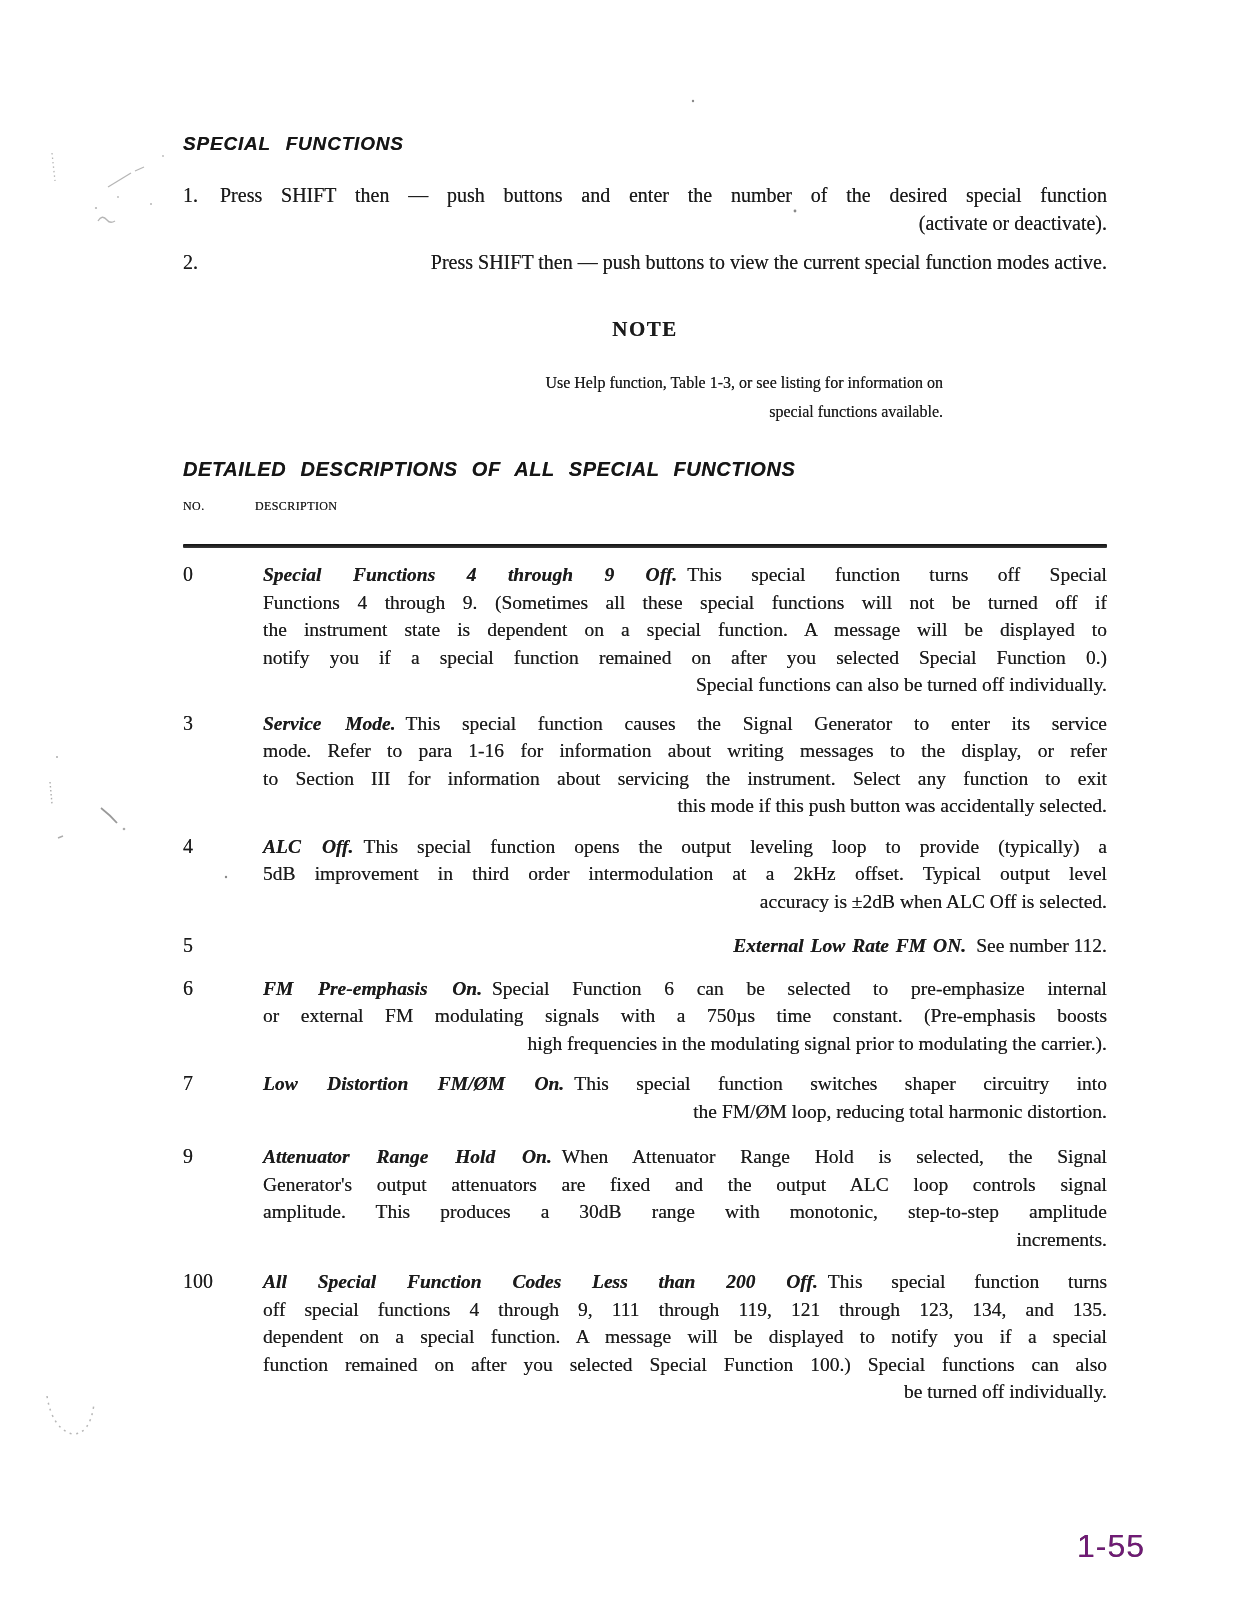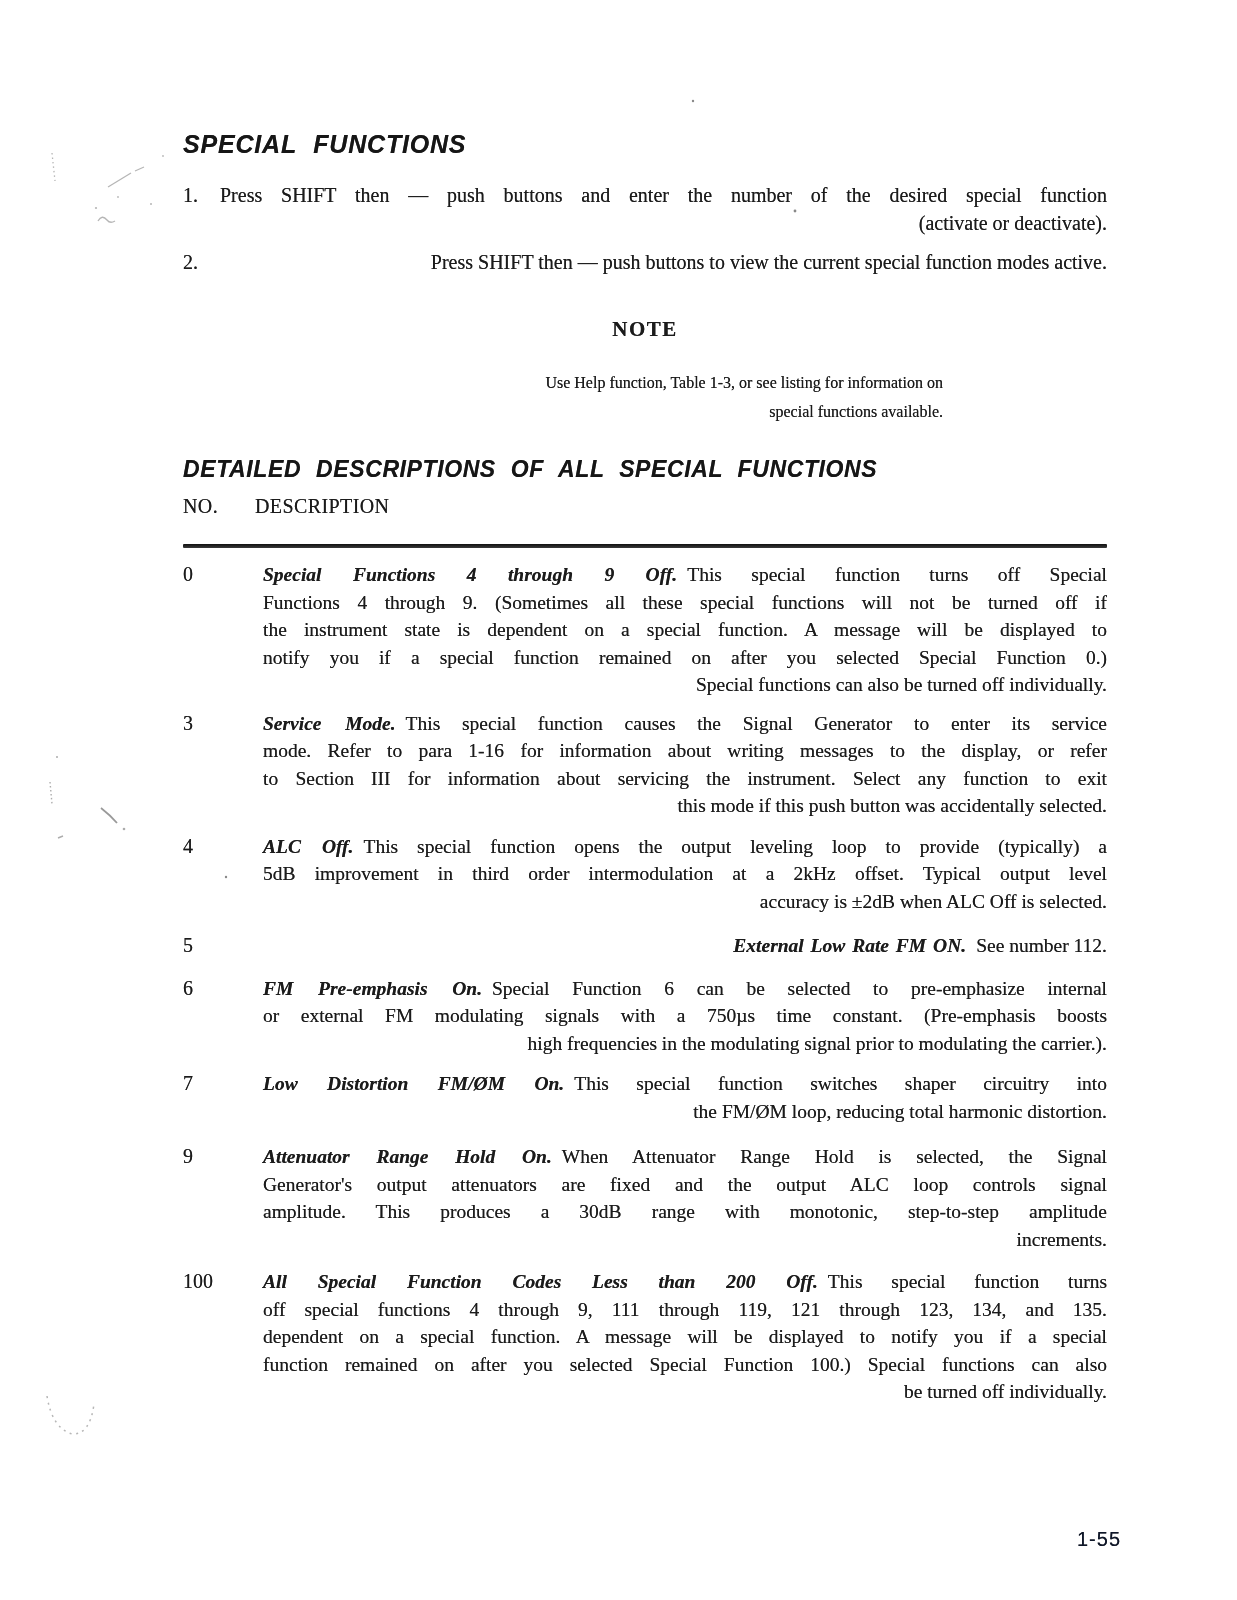--- a/index.html
+++ b/index.html
@@ -12,48 +12,48 @@
     color:#1b1b1b;
   }
   .content{position:absolute;left:183px;top:0;width:924px;}
   .scan-ink{text-shadow:0 0 0.6px rgba(25,25,25,0.75);}
 
   
   .doc-title{
     margin-top:129px;
     font-family:"Liberation Sans", sans-serif;
     font-style:italic;font-weight:bold;
-    font-size:25px;line-height:30px;
+    font-size:19px;line-height:30px;
     letter-spacing:0.8px;word-spacing:9px;
     color:#161616;
   }
   .section-heading{
     margin-top:28px;
     font-family:"Liberation Sans", sans-serif;
     font-style:italic;font-weight:bold;
-    font-size:23px;line-height:30px;
+    font-size:20px;line-height:30px;
     letter-spacing:0.6px;word-spacing:8px;
     color:#161616;
   }
 
   
   .steps{margin-top:22px;}
   .step{display:grid;grid-template-columns:37px 1fr;font-size:20px;line-height:28px;}
   .step + .step{margin-top:11px;}
   .step-no{text-align:left;}
 
   
   .note-heading{
     margin-top:40px;text-align:center;
     font-weight:bold;font-size:21px;line-height:26px;letter-spacing:1.5px;
   }
   .note-body{margin-top:26px;margin-left:160px;width:600px;font-size:16px;line-height:29px;}
 
   
-  .cols{margin-top:9px;display:flex;font-size:20px;line-height:26px;letter-spacing:0.4px;}
+  .cols{margin-top:9px;display:flex;font-size:12px;line-height:26px;letter-spacing:0.4px;}
   .col-no{width:72px;}
 
   
   .rule{margin-top:25px;height:4px;width:924px;background:linear-gradient(180deg,#101010,#3a3a3a);border-radius:1px;}
 
   
   .entries{margin-top:13px;}
   .entry{display:grid;grid-template-columns:80px 844px;font-size:19.5px;line-height:27.5px;margin-bottom:13px;}
   .entry:nth-child(1){margin-bottom:11px;}
   .entry:nth-child(3){margin-bottom:17px;}
@@ -62,21 +62,21 @@
   .entry:nth-child(7){margin-bottom:15px;}
   .entry-no{font-size:20px;}
   .entry-name{font-weight:bold;font-style:italic;margin-right:10px;word-spacing:2px;}
   .jline{text-align:justify;text-align-last:justify;}
   .lline{text-align:right;}
 
   
   .page-number{
     position:absolute;left:1077px;top:1528px;
     font-family:"Liberation Sans", sans-serif;
-    font-size:20px;letter-spacing:1px;color:#0f172a;
+    font-size:32px;letter-spacing:1px;color:#701a75;
   }
 
   
   .artifacts{position:absolute;left:0;top:0;width:1237px;height:1600px;pointer-events:none;}
 </style>
 </head>
 <body>
 
 <div class="page scan-ink">
 

